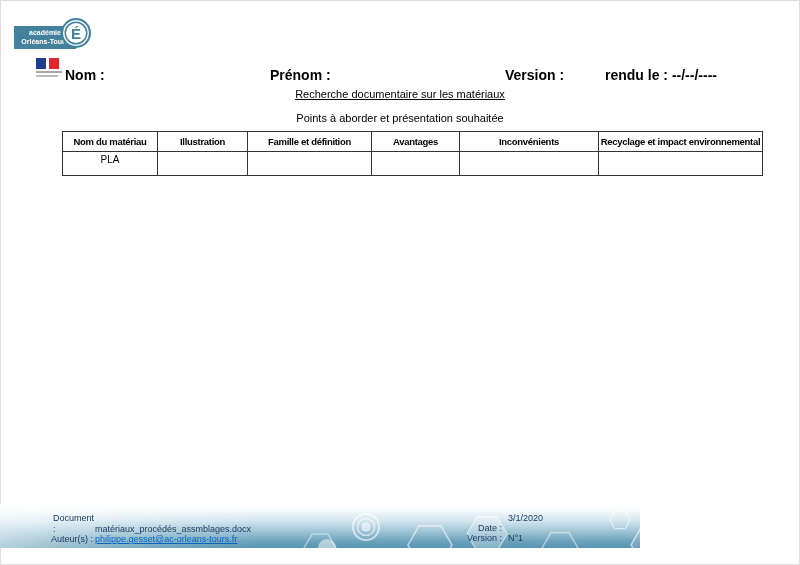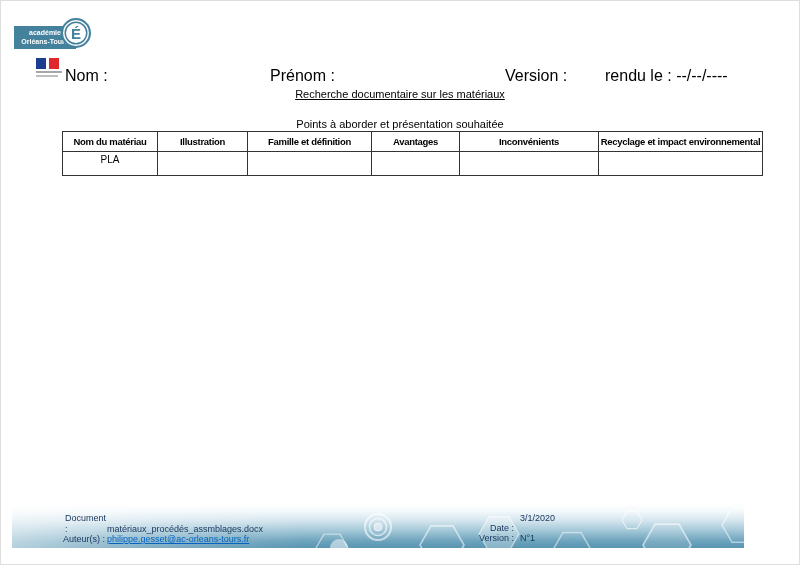--- a/index.html
+++ b/index.html
@@ -38,44 +38,43 @@
   }
   .flag{position:absolute;left:36px;top:58px}
   .flag-row{display:flex;gap:3px}
   .fb{width:10px;height:11px;background:#1d3d8f}
   .fr{width:10px;height:11px;background:#e0272e}
   .flag-line{height:2px;background:#a7a7a7;margin-top:2px}
   .l1{width:26px}
   .l2{width:22px;height:1.5px;background:#bdbdbd}
 
   
-  .fields span{position:absolute;top:67px;font-size:16px;font-weight:normal;color:#000;white-space:nowrap}
+  .fields span{position:absolute;top:67px;font-size:14px;font-weight:bold;color:#000;white-space:nowrap}
   #f-nom{left:65px}#f-prenom{left:270px}#f-classe{left:505px}#f-rendu{left:605px}
 
   
   .doc-title{position:absolute;left:0;top:88px;width:800px;text-align:center;
     font-size:11px;font-weight:normal;text-decoration:underline;color:#000}
-  .doc-subtitle{position:absolute;left:0;top:118px;width:800px;text-align:center;font-size:11px;color:#000}
+  .doc-subtitle{position:absolute;left:0;top:112px;width:800px;text-align:center;font-size:11px;color:#000}
 
   
   table.materials{
     position:absolute;left:62px;top:131px;width:700px;
     border-collapse:collapse;table-layout:fixed;
   }
   table.materials th,table.materials td{border:1px solid #333;padding:0;text-align:center;overflow:hidden;color:#000}
   table.materials th{height:19px;font-weight:bold;font-size:9.5px;letter-spacing:-0.3px;white-space:nowrap;vertical-align:middle}
   table.materials td{height:21px;font-size:10px;vertical-align:top;padding-top:2px}
 
   
   .footer{
-    position:absolute;left:0;top:504px;width:732px;height:44px;overflow:hidden;
+    position:absolute;left:0;top:504px;width:640px;height:44px;overflow:hidden;
     background:
       linear-gradient(90deg,rgba(255,255,255,.55) 0%,rgba(255,255,255,.25) 18%,rgba(255,255,255,0) 40%),
       linear-gradient(180deg,#ffffff 0%,#f4f9fb 16%,#d4e5ee 38%,#9fc5d6 62%,#6ba2bc 85%,#5995b1 100%);
-    margin-left: 12px;
   }
   .footer svg{position:absolute;left:0;top:0;z-index:1}
   .ftext{position:absolute;font-size:9px;color:var(--navy);z-index:2;white-space:nowrap}
   #f-doc{left:53px;top:9px}
   #f-colon{left:53px;top:20px}
   #f-file{left:95px;top:20px}
   #f-auteur{left:40px;top:30px;width:53px;text-align:right}
   #f-email{left:95px;top:30px}
   #f-dateval{left:508px;top:9px}
   #f-datelabel{left:450px;top:19px;width:52px;text-align:right}

